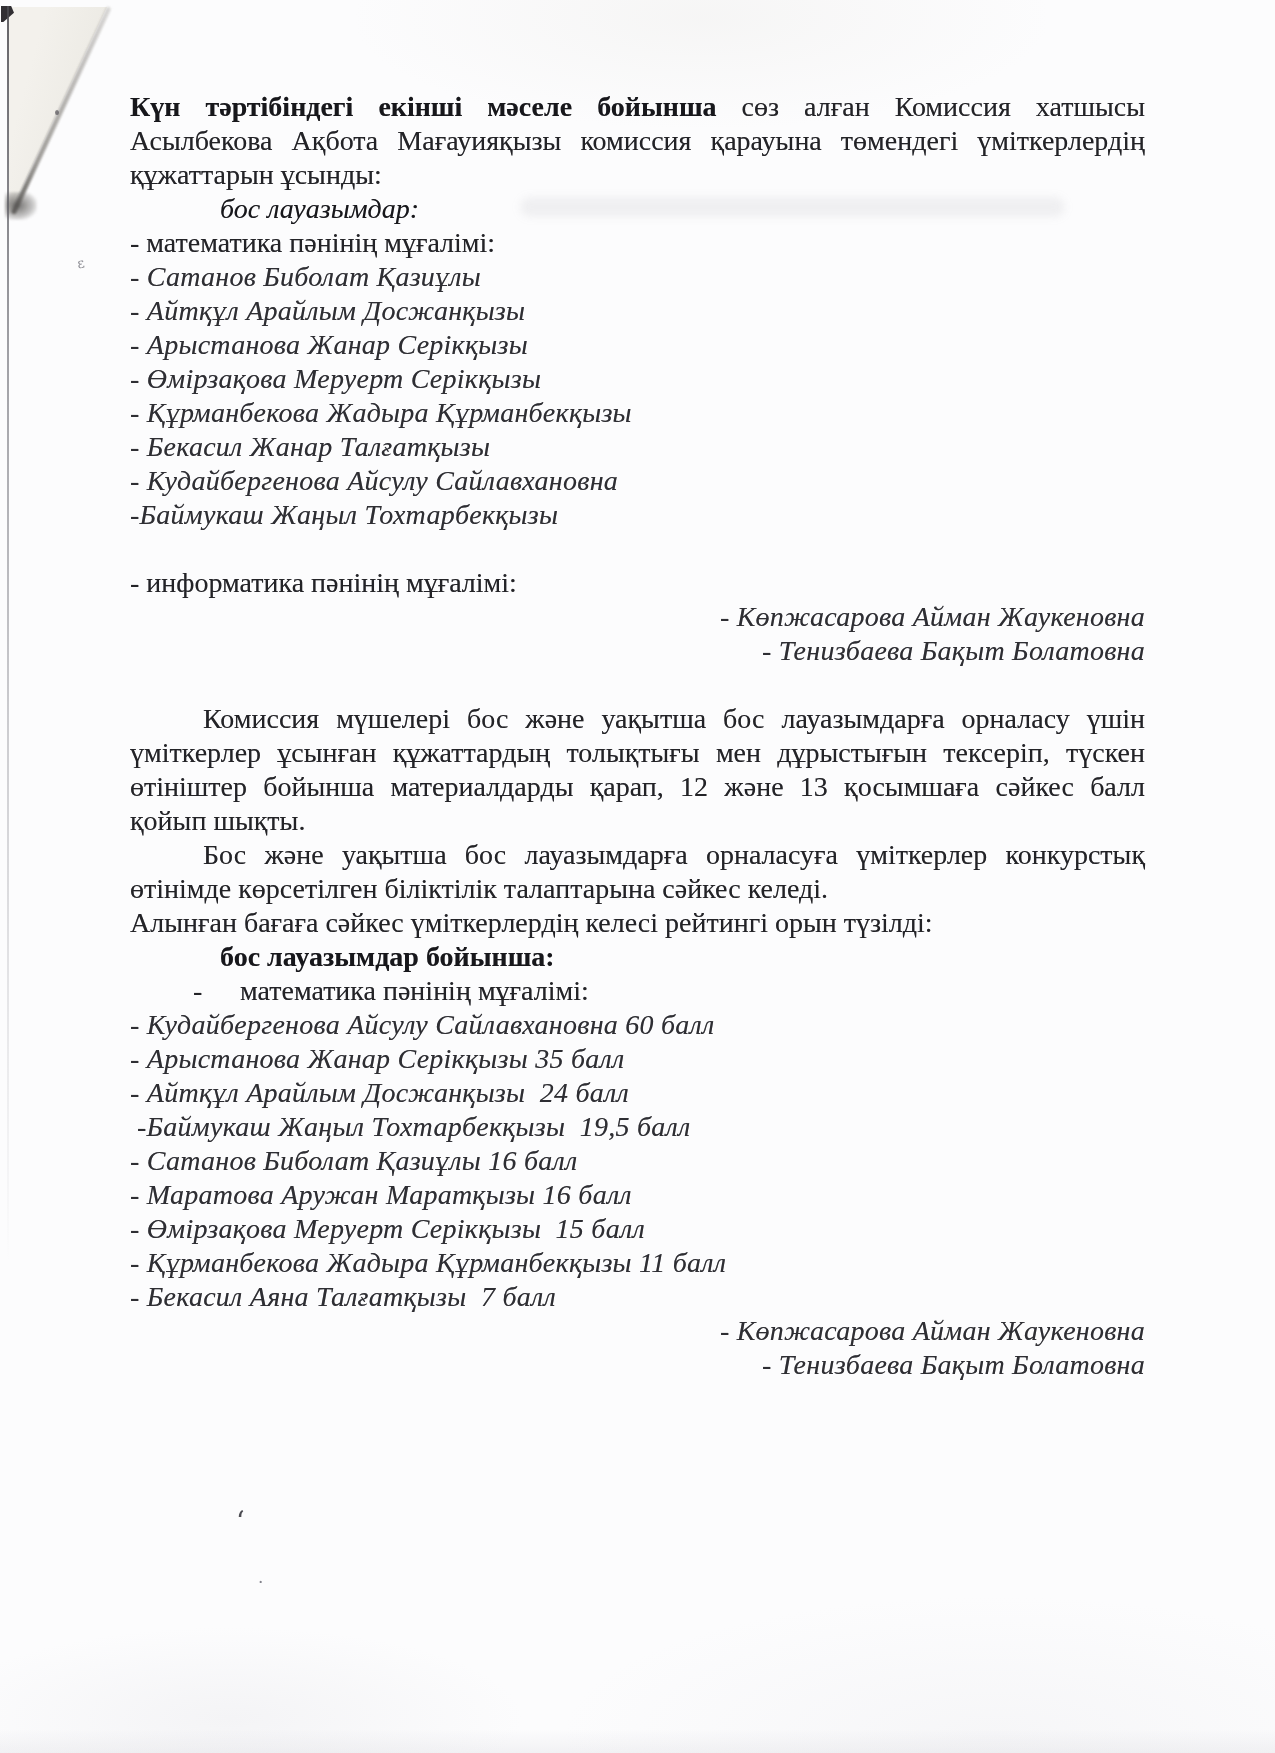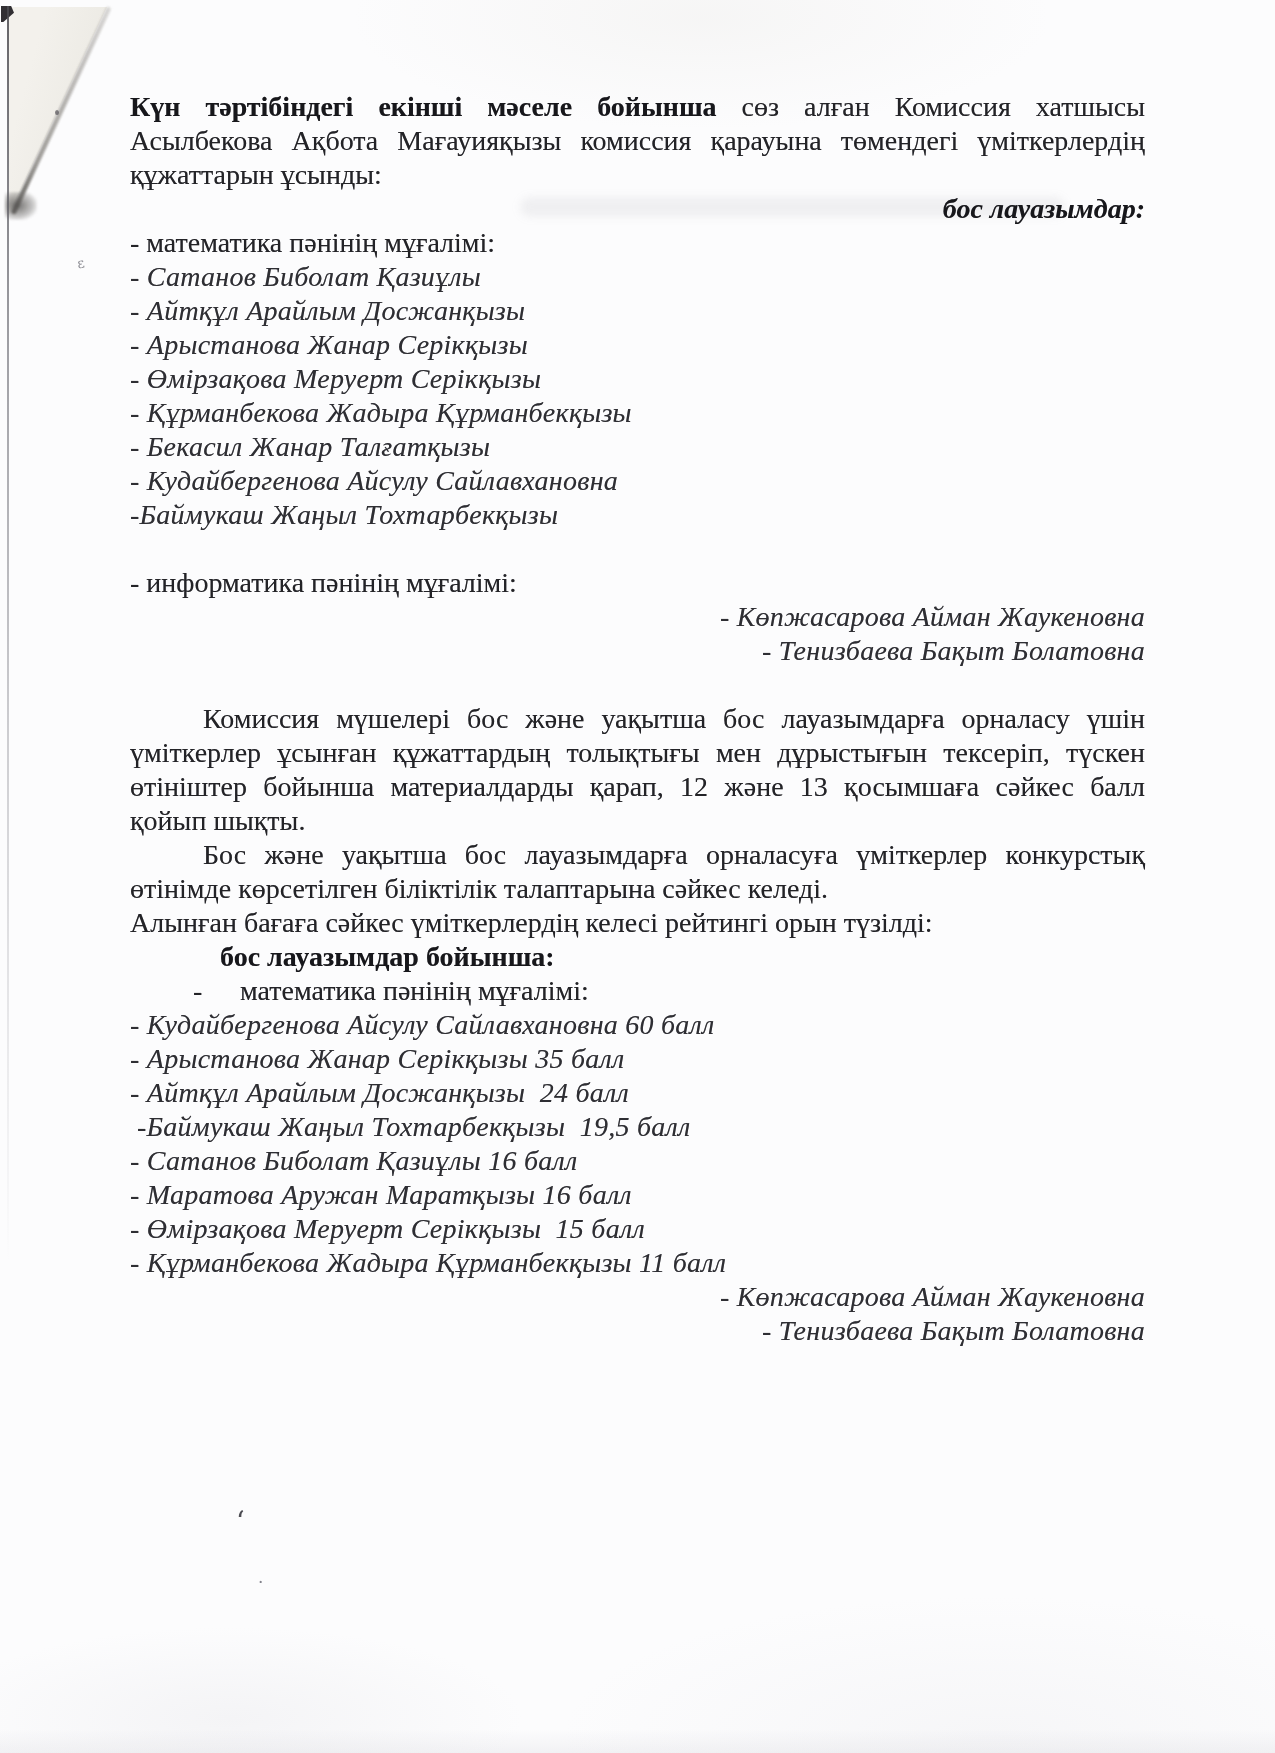--- a/index.html
+++ b/index.html
@@ -67,21 +67,21 @@
 
   
   .content {
     position: absolute; left: 130px; top: 90px; width: 1015px;
     font-size: 28px; line-height: 34px; color: #232327;
     text-shadow: 0 0 0.6px rgba(45,45,52,0.45);
   }
   .line { display: block; }
   .jl { text-align: justify; text-align-last: justify; text-justify: inter-word; }
   .b  { font-weight: bold; color: #17171b; }
-  .bi { font-weight: bold; font-style: italic; color: #17171b; text-align: right; }
+  .bi { font-weight: normal; font-style: italic; color: #17171b; }
   .i  { font-style: italic; color: #2e2e33; letter-spacing: 0.25px; }
   .ind-h   { margin-left: 90px; }
   .ind-sub { margin-left: 100px; text-align: right; }
   .ind-tiny{ margin-left: 7px; }
   .ti  { text-indent: 73px; }
   .gap { margin-top: 34px; }
   .rhead { margin-left: 63px; }
   .dashbox { display: inline-block; width: 47px; }
 </style>
 </head>
@@ -136,18 +136,19 @@
     <div class="line rhead"><span class="dashbox">-</span><span>математика пәнінің мұғалімі:</span></div>
 
     <div class="line i">- Кудайбергенова Айсулу Сайлавхановна 60 балл</div>
     <div class="line i">- Арыстанова Жанар Серікқызы 35 балл</div>
     <div class="line i">- Айтқұл Арайлым Досжанқызы &nbsp;24 балл</div>
     <div class="line i ind-tiny">-Баймукаш Жаңыл Тохтарбекқызы &nbsp;19,5 балл</div>
     <div class="line i">- Сатанов Биболат Қазиұлы 16 балл</div>
     <div class="line i">- Маратова Аружан Маратқызы 16 балл</div>
     <div class="line i">- Өмірзақова Меруерт Серікқызы &nbsp;15 балл</div>
     <div class="line i">- Құрманбекова Жадыра Құрманбекқызы 11 балл</div>
+    <div class="line i">- Бекасил Аяна Талғатқызы &nbsp;7 балл</div>
 
     <div class="line i ind-sub">- Көпжасарова Айман Жаукеновна</div>
     <div class="line i ind-sub">- Тенизбаева Бақыт Болатовна</div>
 
   </div>
 </div>
 
 </body></html>

